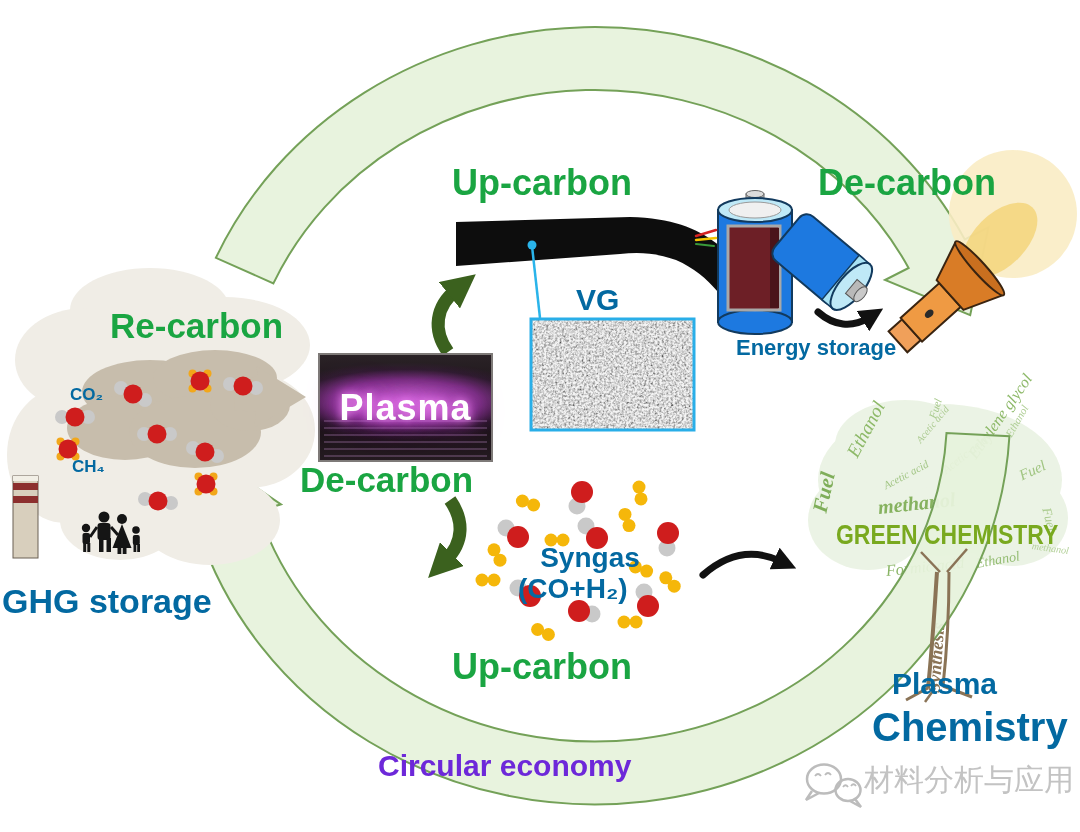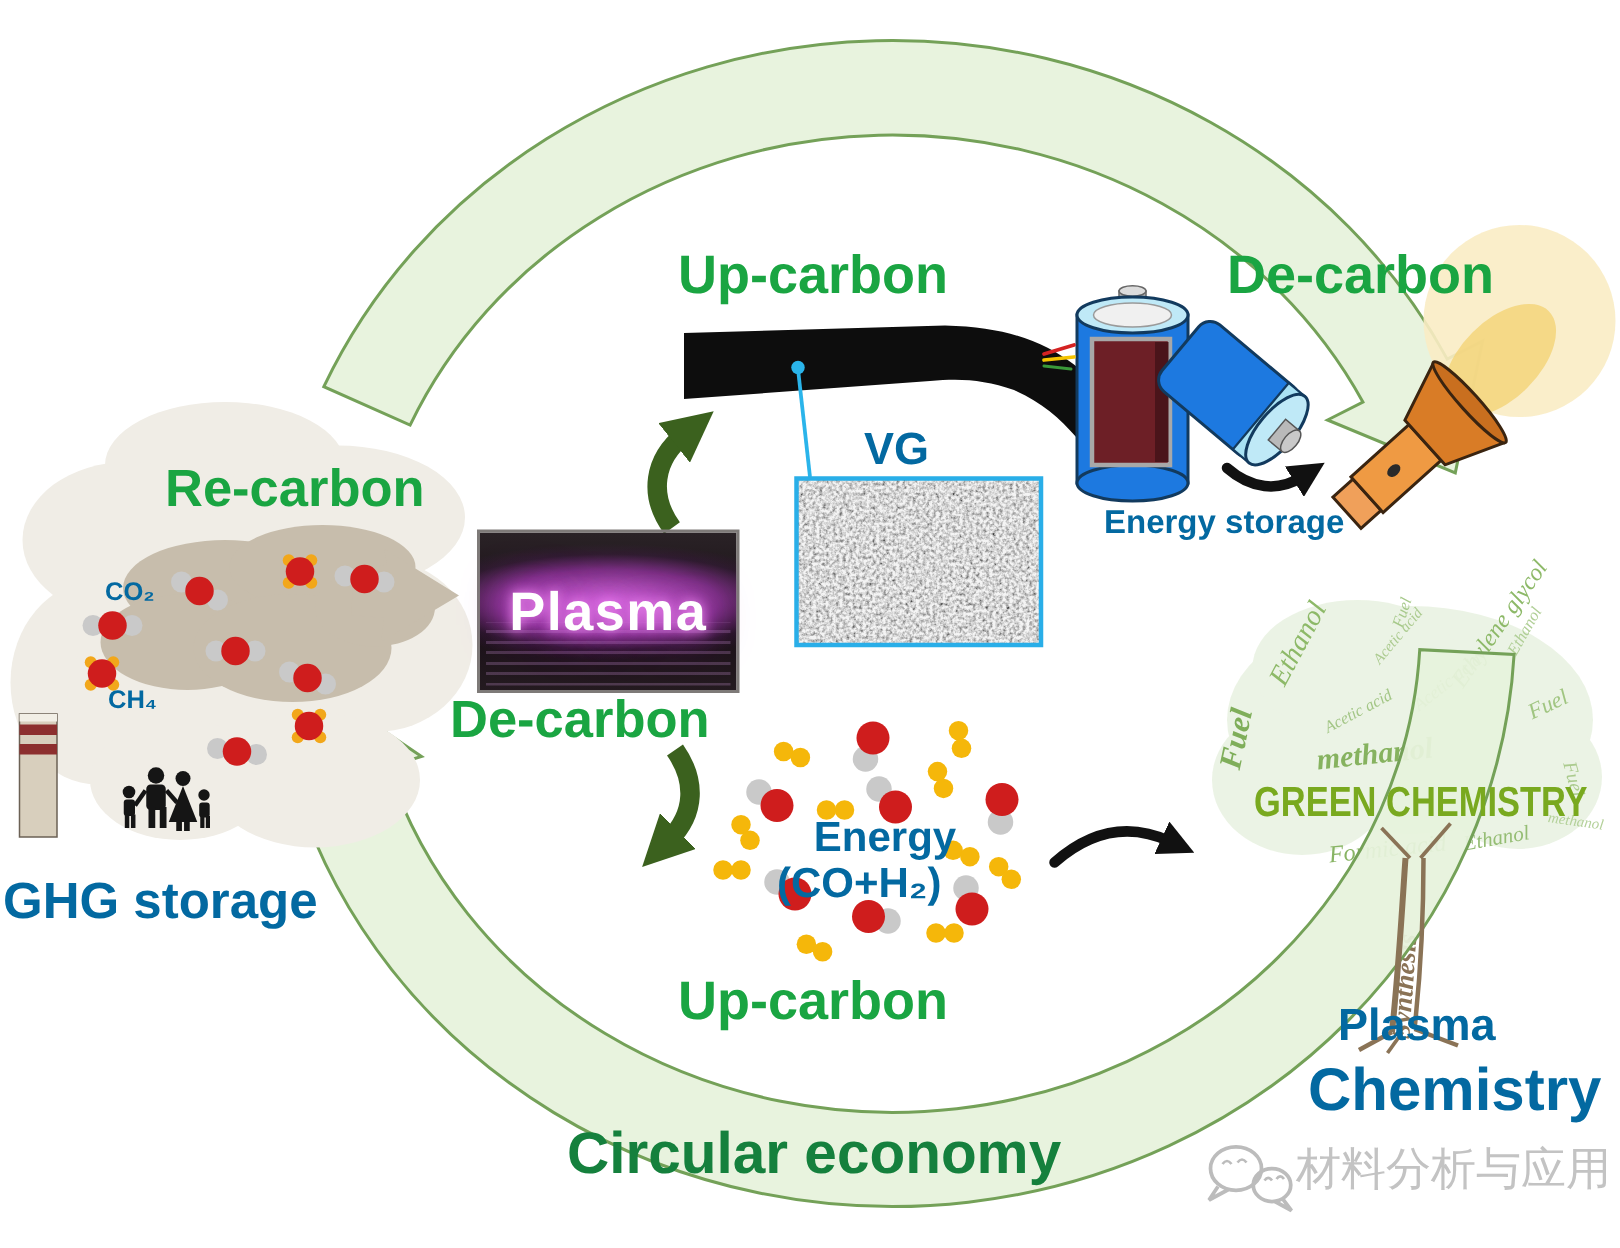--- a/index.html
+++ b/index.html
@@ -329,27 +329,27 @@
       <div id="plasma-text">Plasma</div>
     </div>
 
     <div class="lbl blk" style="left:576px;top:284px;font-size:30px">VG</div>
     <div class="lbl green" style="left:300px;top:462px;font-size:35px">De-carbon</div>
 
     <div class="lbl blk sub" style="left:42px;top:386px;font-size:17px">CO₂</div>
     <div class="lbl blk sub" style="left:44px;top:458px;font-size:17px">CH₄</div>
     <div class="lbl blk" style="left:2px;top:584px;font-size:34px">GHG storage</div>
 
-    <div class="lbl blk" style="left:500px;top:543px;width:180px;text-align:center;font-size:28px">Energy</div>
+    <div class="lbl blk" style="left:500px;top:543px;width:180px;text-align:center;font-size:28px">Syngas</div>
     <div class="lbl blk sub" style="left:490px;top:574px;width:200px;font-size:28px">(CO+H₂)</div>
 
     <div class="lbl blk" style="left:736px;top:336px;font-size:22px">Energy storage</div>
     <div class="lbl green" style="left:452px;top:648px;font-size:36px">Up-carbon</div>
 
     <div class="lbl" id="green-banner" style="left:836px;top:520px;font-size:28px">GREEN CHEMISTRY</div>
     <div class="lbl blk" style="left:872px;top:668px;width:145px;text-align:center;font-size:30px">Plasma</div>
     <div class="lbl blk" style="left:872px;top:706px;width:145px;text-align:center;font-size:40px">Chemistry</div>
 
-    <div class="lbl" style="left:378px;top:750px;font-size:39px;color:#15803d">Circular economy</div>
+    <div class="lbl" style="left:378px;top:750px;font-size:30px;color:#6d28d9">Circular economy</div>
     <div class="lbl" id="watermark-text" style="left:864px;top:764px;font-size:30px">材料分析与应用</div>
   </div>
 
 </div>
 
 </body></html>

